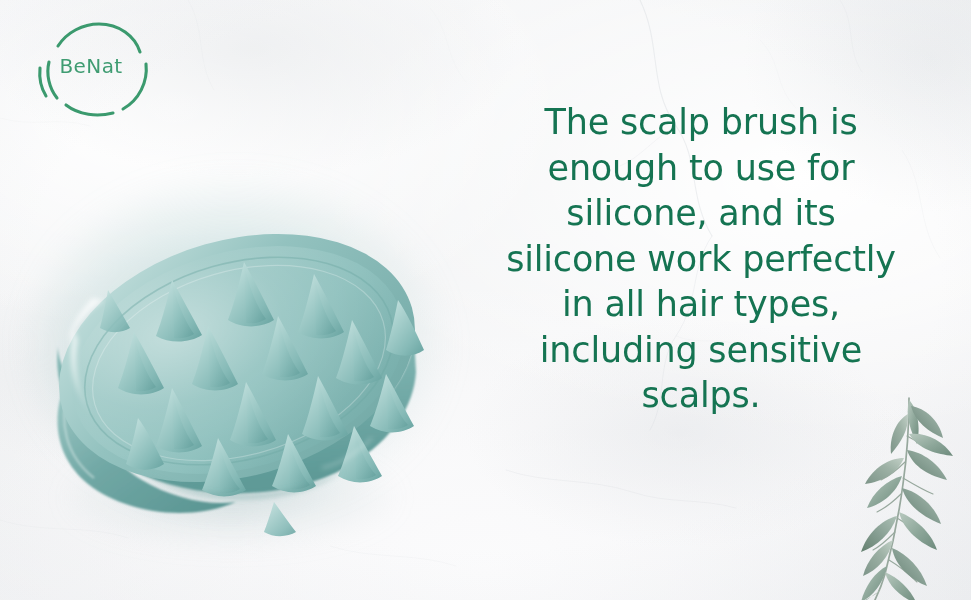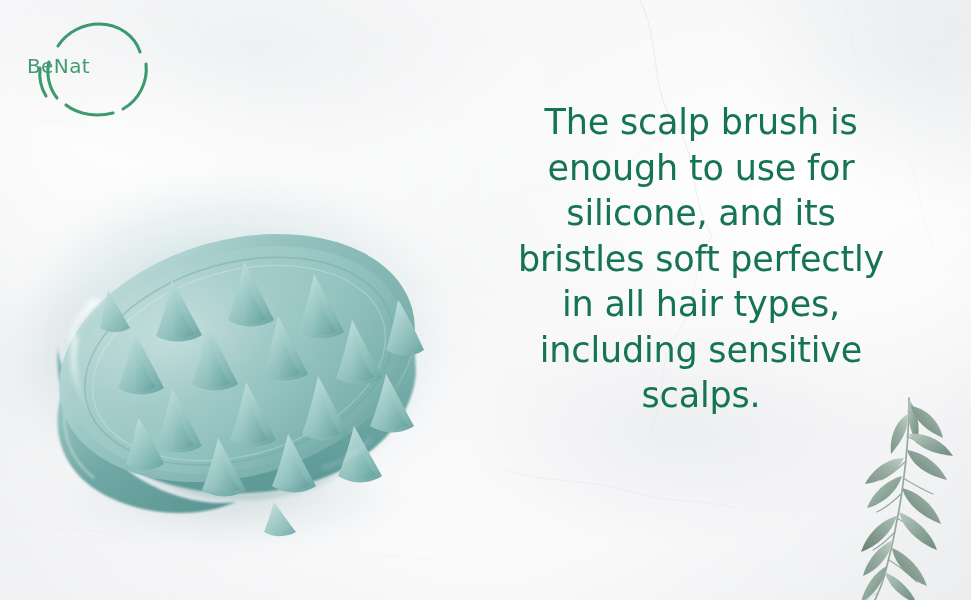--- a/index.html
+++ b/index.html
@@ -45,21 +45,21 @@
   }
 
   
   #logo-block{
     position:absolute;left:27px;top:16px;
     width:128px;height:106px;
   }
   #logo-ring{position:absolute;inset:0;}
   #logo-text{
     position:absolute;left:0;right:0;top:38px;
-    text-align:left;
+    text-align:center;
     font-family:"DejaVu Sans", sans-serif;
     font-size:20px;
     letter-spacing:.4px;
     color:#3f9c72;
     font-weight:400;
   }
 
   
   #product{
     position:absolute;
@@ -302,21 +302,21 @@
         <path d="M120 322 C180 352, 262 352, 322 320 C276 358, 176 360, 120 322 Z" fill="#5f9996" opacity=".3"></path>
         <path d="M300 318 C318 314, 336 302, 350 288" fill="none" stroke="#ffffff" stroke-width="2" opacity=".35"></path>
       </g>
     </svg>
   </div>
 
   <div id="copy">
     <span class="copy-line">The scalp brush is</span>
     <span class="copy-line">enough to use for</span>
     <span class="copy-line">silicone, and its</span>
-    <span class="copy-line">bristles soft perfectly</span>
+    <span class="copy-line">silicone work perfectly</span>
     <span class="copy-line">in all hair types,</span>
     <span class="copy-line">including sensitive</span>
     <span class="copy-line">scalps.</span>
   </div>
 
   <svg id="branch" viewBox="0 0 118 212" aria-hidden="true">
     <defs>
       <linearGradient id="lfA" x1="0" y1="0" x2="1" y2="1">
         <stop offset="0%" stop-color="#b8c9bf"></stop>
         <stop offset="50%" stop-color="#8fa89b"></stop>

